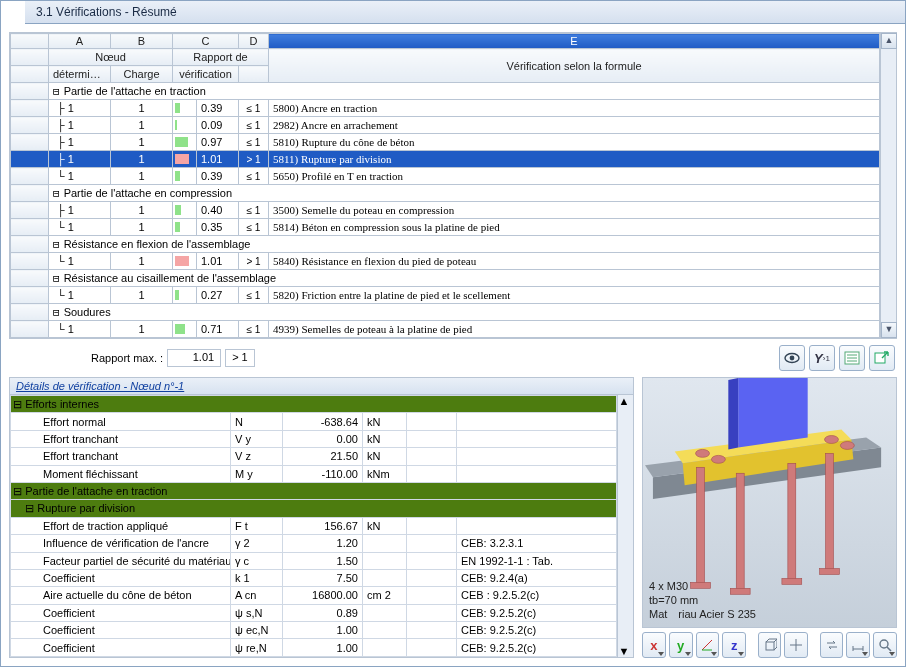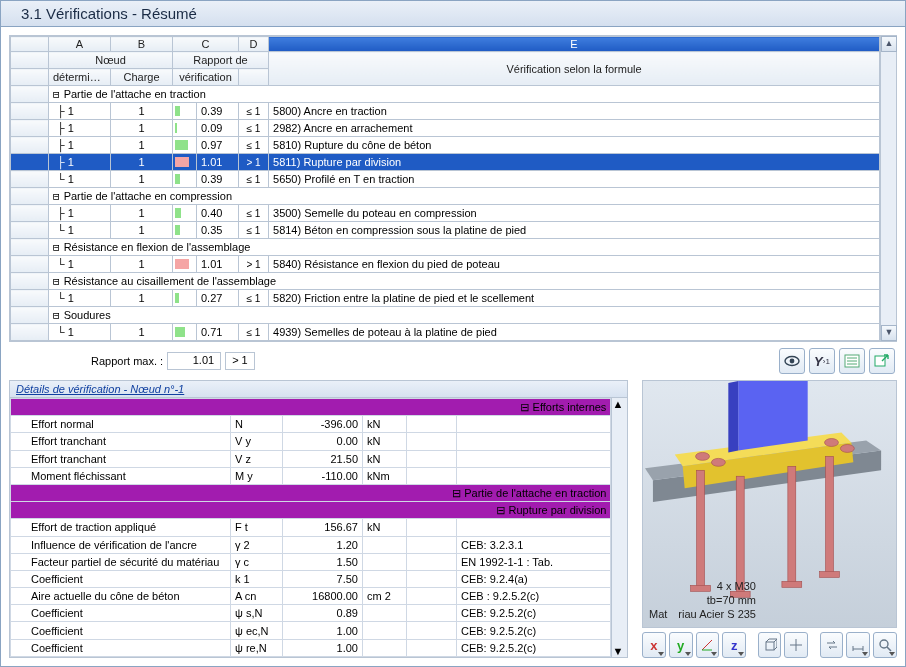--- a/index.html
+++ b/index.html
@@ -14,23 +14,24 @@
   .window {
     border: 1px solid #8aa4c2;
     width: 906px;
     height: 667px;
     display: flex;
     flex-direction: column;
   }
   .titlebar {
     background: linear-gradient(#eaf0f8, #d5e0ef);
     border-bottom: 1px solid #8aa4c2;
-    padding: 4px 20px;
+    padding: 4px 11px;
     color: #1a2b45;
-    font-size: 15px;
+    font-size: 12px;
+    margin-left: 24px;
   }
   .content {
     padding: 8px;
     flex: 1;
     display: flex;
     flex-direction: column;
     gap: 6px;
     overflow: hidden;
   }
 
@@ -64,21 +65,21 @@
   }
   .rowhead {
     width: 38px;
     background: linear-gradient(#f8fafc, #e6edf5)!important;
   }
   .col-node { text-align: center; width: 62px;}
   .col-charge { text-align: center; width: 62px;}
   .col-bar { width: 24px; padding: 2px!important; }
   .col-ratio { text-align: left; width: 42px; }
   .col-cmp { text-align: center; width: 30px; font-size: 10px;}
-  .col-desc { padding-left: 6px; }
+  .col-desc { padding-left: 6px; font-family: Liberation Serif, serif; }
   .bar-cell { position:relative; }
   .bar {
     height: 10px;
     display:block;
   }
   .bar-green { background: #8fe28a; }
   .bar-red { background: #f5a5a5; }
   .section-row td {
     background: #fff;
     padding-left: 4px;
@@ -124,21 +125,21 @@
     background:linear-gradient(#fafcfe,#e1eaf4);
     border-radius:3px;
     display:flex;align-items:center;justify-content:center;
     cursor:pointer;
     font-size:13px;
   }
 
   
   .bottom {
     display:flex;
-    gap:14px;
+    gap:8px;
     flex:1;
     min-height:0;
   }
   .details {
     flex:1;
     border:1px solid #b9c5d4;
     display:flex;flex-direction:column;
     min-width:0;
   }
   .details .dtitle {
@@ -152,22 +153,22 @@
   }
   .dtable { border-collapse:collapse; width:100%; table-layout:fixed;}
   .dtable td {
     border:1px solid #cfd8e4;
     padding:1px 4px;
     height:16px;
     background:#fff;
     white-space:nowrap; overflow:hidden;
   }
   .dtable td.num { text-align:right; }
-  .dtable td.indent2 { padding-left:20px;}
-  .dtable tr.sec td { background:#a21caf;text-align:right; }
+  .dtable td.indent2 { padding-left:32px;}
+  .dtable tr.sec td { background:#4d7c0f; }
   .dvscroll { width:16px; background:#e8eef6; border-left:1px solid #b9c5d4;
     display:flex;flex-direction:column;justify-content:space-between;}
 
   
   .viewport-pane {
     width:255px;
     display:flex;flex-direction:column;gap:4px;
   }
   .viewport {
     flex:1;
@@ -176,21 +177,20 @@
     overflow:hidden;
     background:linear-gradient(#e0e7ef, #c5cfda);
   }
   .viewport svg { position:absolute; inset:0; }
   .vp-label {
     position:absolute;
     left:6px; bottom:6px;
     font-size:11px;
     color:#222;
     line-height:14px;
-    text-align:right;
   }
   .vp-toolbar {
     display:flex;
     gap:3px;
   }
   .vp-toolbar .tbtn { width:26px;height:26px; position:relative;}
   .vp-toolbar .sep { width:6px; }
   .dropdown-caret {
     position:absolute;right:1px;bottom:1px;
     width:0;height:0;
@@ -423,21 +423,21 @@
                 <col style="width:50px">
                 <col>
             </colgroup>
             <tbody id="details-body">
                 <tr class="sec">
                   <td colspan="6" style="padding-left:2px">⊟ Efforts internes</td>
                 </tr>
                 <tr>
                   <td class="indent2">Effort normal</td>
                   <td>N</td>
-                  <td class="num">-396.00</td>
+                  <td class="num">-638.64</td>
                   <td>kN</td>
                   <td></td>
                   <td></td>
                 </tr>
                 <tr>
                   <td class="indent2">Effort tranchant</td>
                   <td>V y</td>
                   <td class="num">0.00</td>
                   <td>kN</td>
                   <td></td>

